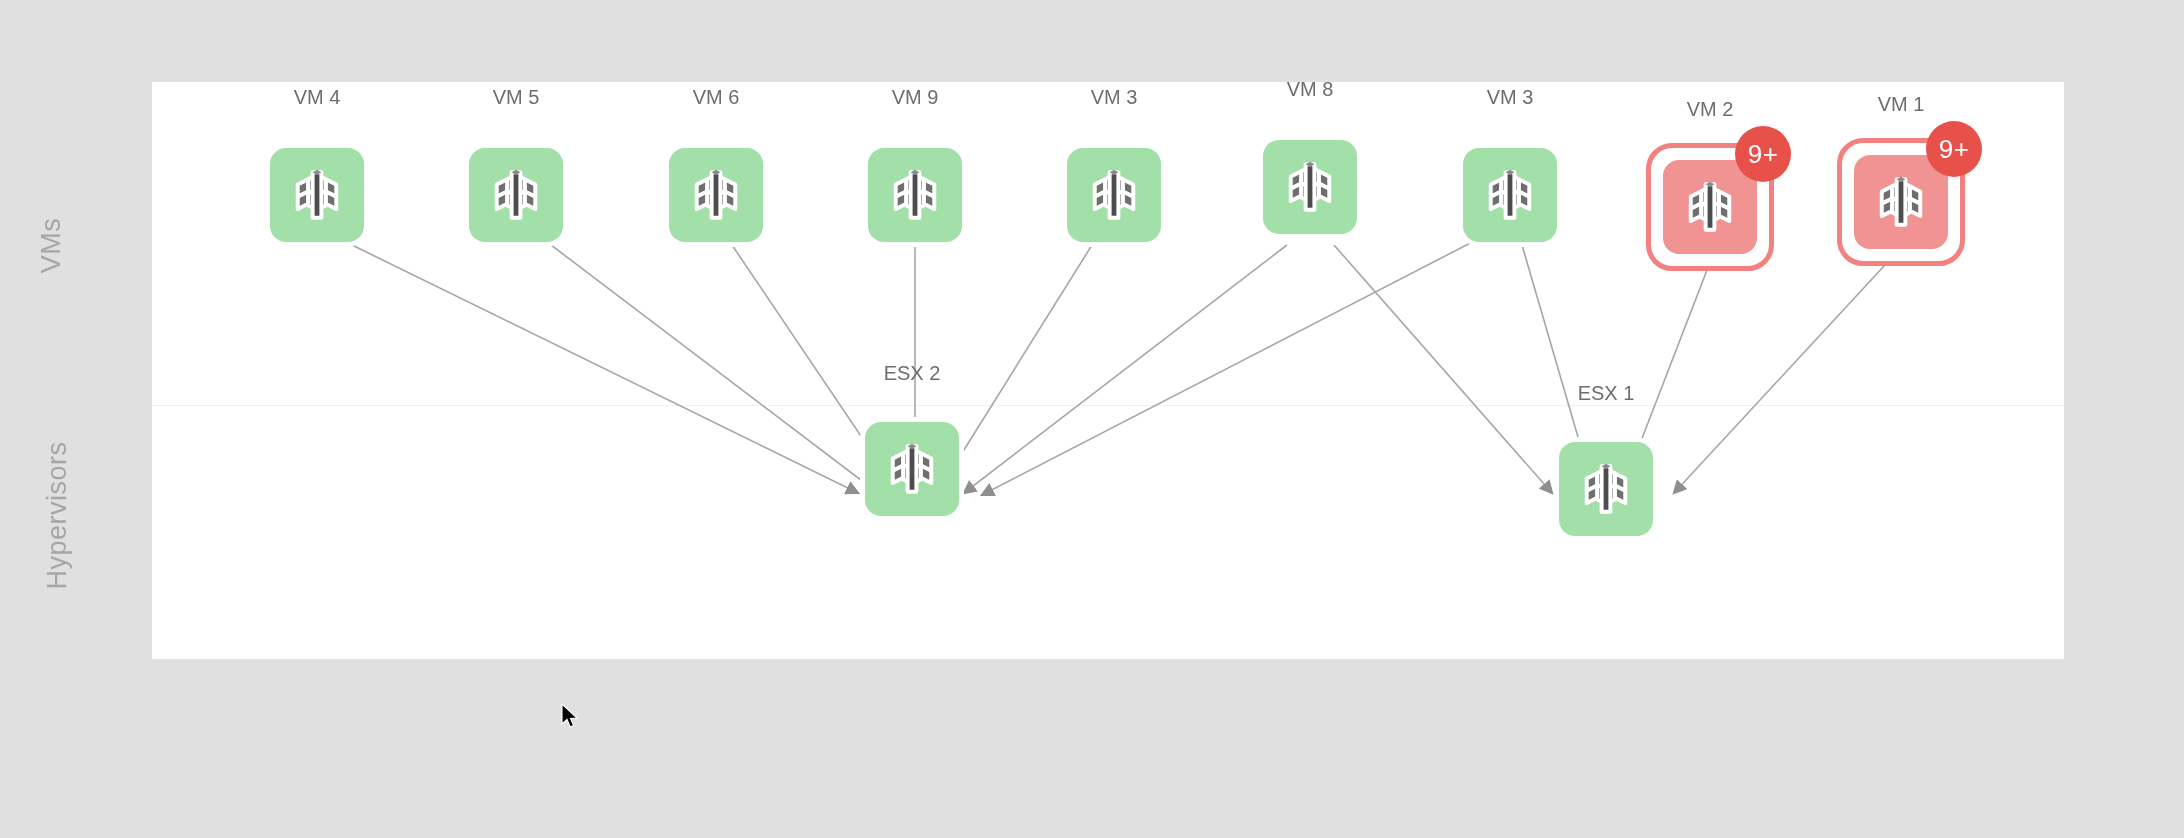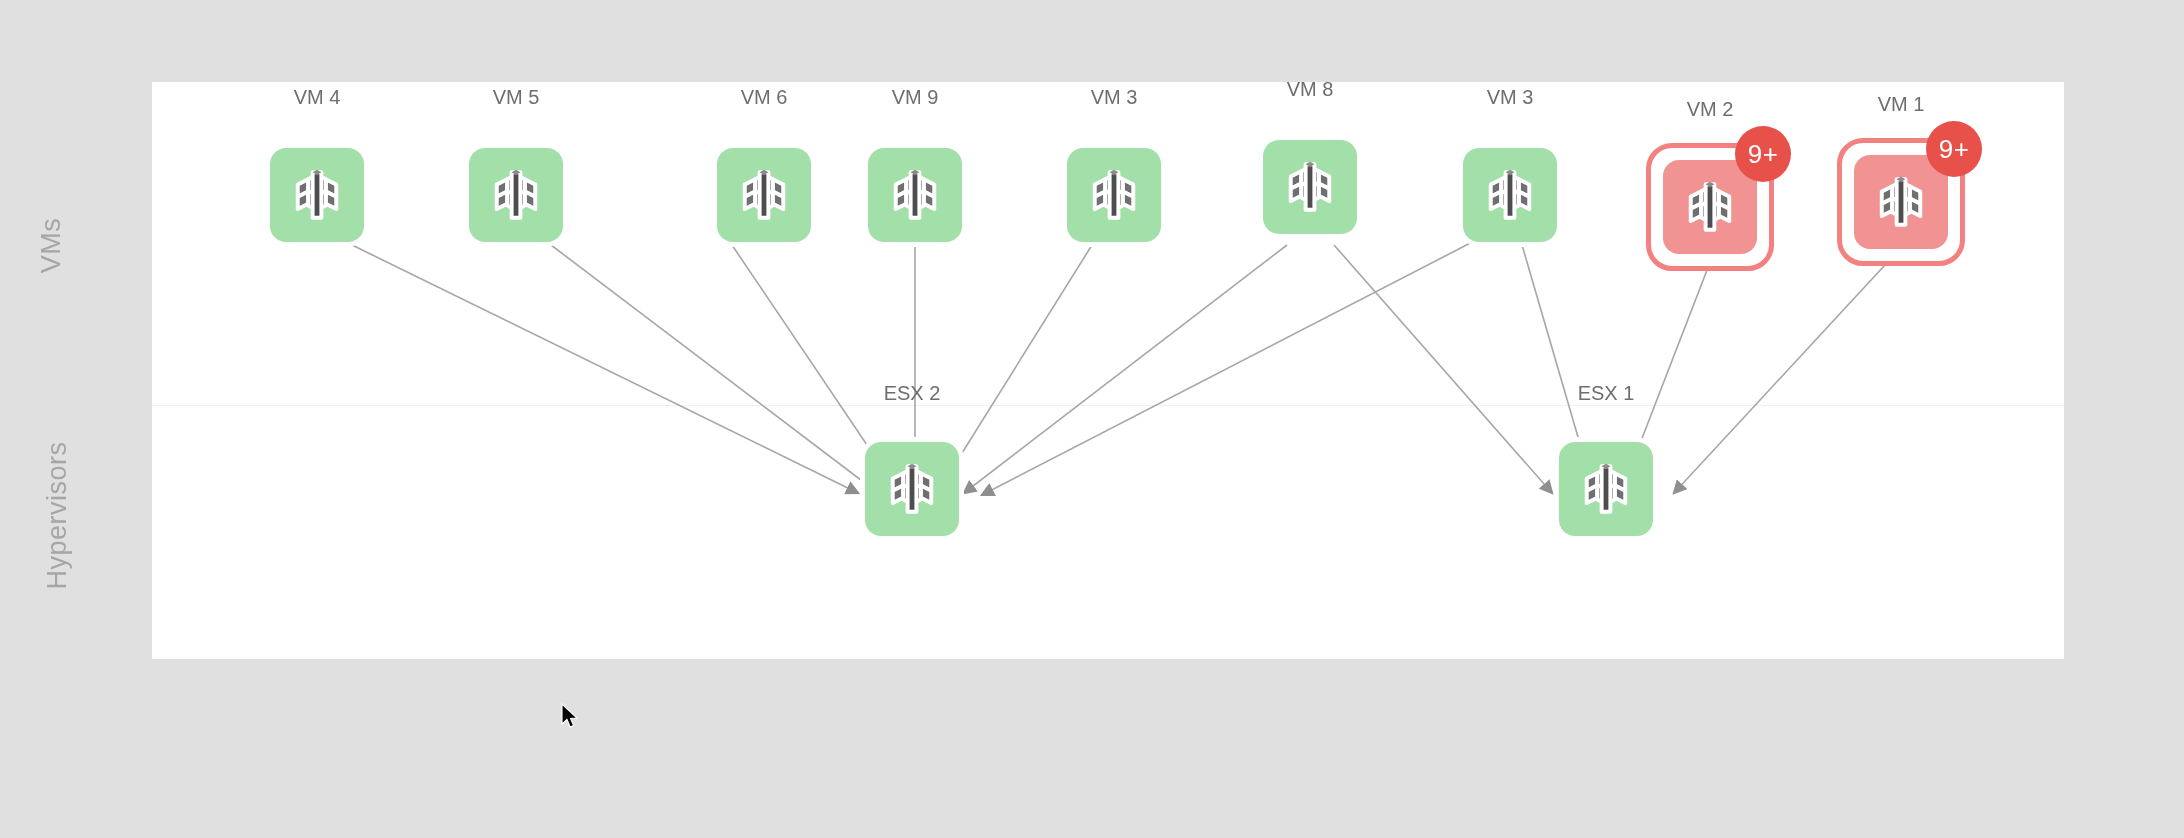--- a/index.html
+++ b/index.html
@@ -222,21 +222,21 @@
                 <path d="M22 30 L32 25 L42 30 L42 44 L32 49 L22 44 Z" fill="#5d5d5d"></path>
                 <path d="M27 6 L37 6 L37 58 L27 58 Z" fill="#4d4d4d"></path>
               </g>
               <g fill="#8a8a8a">
                 <path d="M27 6 L32 3 L37 6 L32 9 Z"></path>
               </g>
             </svg>
           </div>
           <div class="node-caption ">VM 5</div>
         </div>
-        <div class="node" style="left: 517px; top: 66px; margin-left: 48px;">
+        <div class="node" style="left: 517px; top: 66px;">
           <div class="node-halo"></div>
           <div class="node-box green">
             <svg class="node-icon" viewBox="0 0 64 64" xmlns="http://www.w3.org/2000/svg">
               <g stroke="#ffffff" stroke-width="4.5" stroke-linejoin="round">
                 <path d="M10 20 L22 14 L22 28 L10 34 Z" fill="#6f6f6f"></path>
                 <path d="M10 34 L22 28 L22 42 L10 48 Z" fill="#6f6f6f"></path>
                 <path d="M54 20 L42 14 L42 28 L54 34 Z" fill="#6f6f6f"></path>
                 <path d="M54 34 L42 28 L42 42 L54 48 Z" fill="#6f6f6f"></path>
                 <path d="M22 14 L32 9 L42 14 L42 28 L32 33 L22 28 Z" fill="#5d5d5d"></path>
                 <path d="M22 30 L32 25 L42 30 L42 44 L32 49 L22 44 Z" fill="#5d5d5d"></path>
@@ -364,21 +364,21 @@
                 <path d="M27 6 L37 6 L37 58 L27 58 Z" fill="#4d4d4d"></path>
               </g>
               <g fill="#8a8a8a">
                 <path d="M27 6 L32 3 L37 6 L32 9 Z"></path>
               </g>
             </svg>
           </div>
           <div class="node-caption ">VM 1</div>
           <div class="badge">9+</div>
         </div>
-        <div class="node" style="left: 713px; top: 360px;">
+        <div class="node" style="left: 713px; top: 340px;">
           <div class="node-halo"></div>
           <div class="node-box green">
             <svg class="node-icon" viewBox="0 0 64 64" xmlns="http://www.w3.org/2000/svg">
               <g stroke="#ffffff" stroke-width="4.5" stroke-linejoin="round">
                 <path d="M10 20 L22 14 L22 28 L10 34 Z" fill="#6f6f6f"></path>
                 <path d="M10 34 L22 28 L22 42 L10 48 Z" fill="#6f6f6f"></path>
                 <path d="M54 20 L42 14 L42 28 L54 34 Z" fill="#6f6f6f"></path>
                 <path d="M54 34 L42 28 L42 42 L54 48 Z" fill="#6f6f6f"></path>
                 <path d="M22 14 L32 9 L42 14 L42 28 L32 33 L22 28 Z" fill="#5d5d5d"></path>
                 <path d="M22 30 L32 25 L42 30 L42 44 L32 49 L22 44 Z" fill="#5d5d5d"></path>

